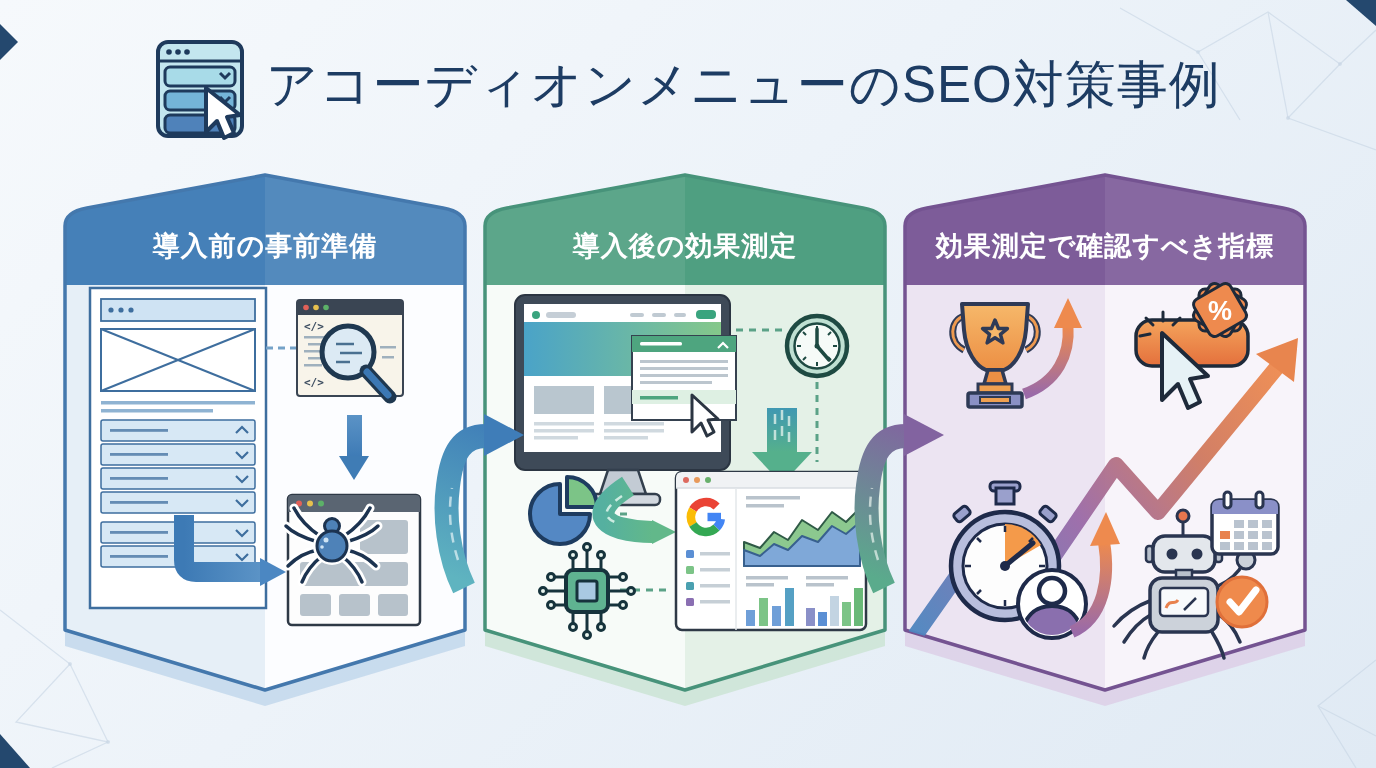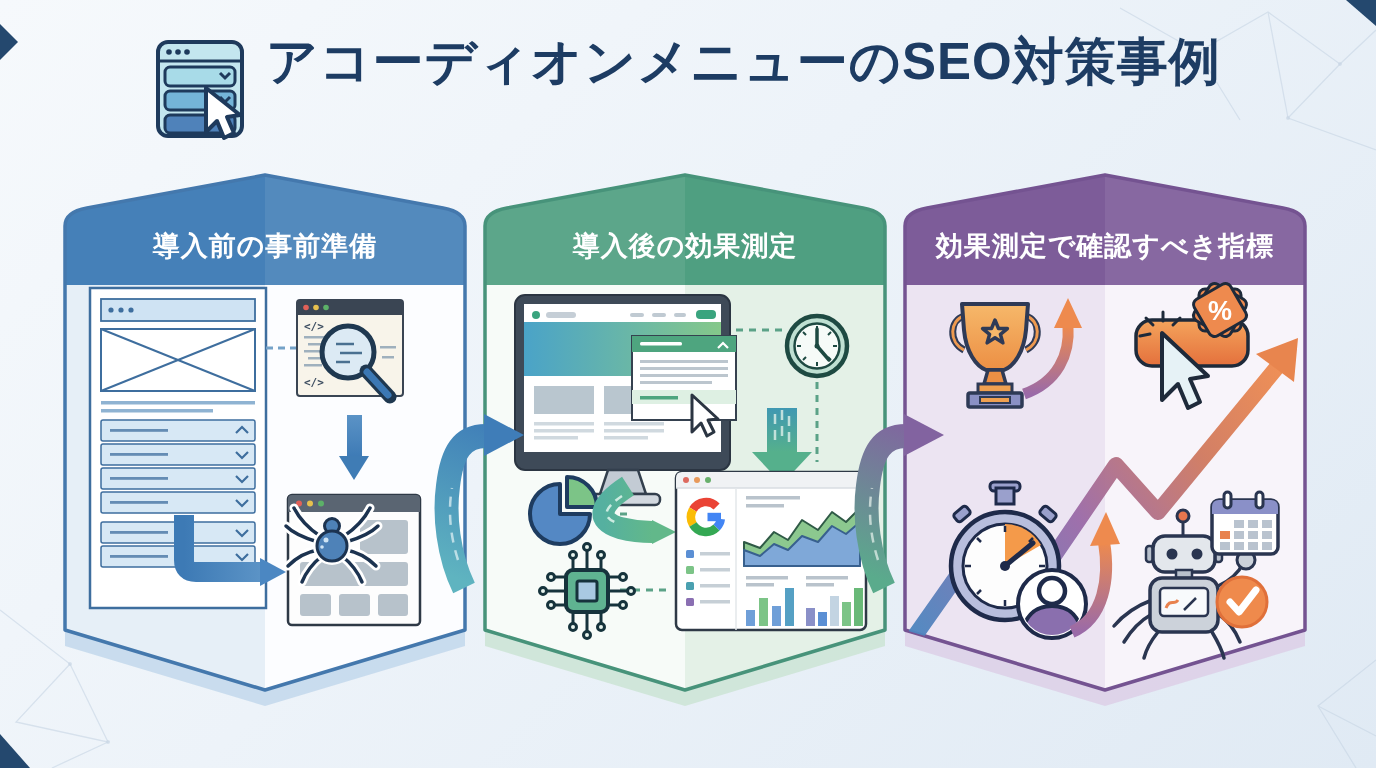--- a/index.html
+++ b/index.html
@@ -2,22 +2,22 @@
 <html><head>
 <meta charset="utf-8">
 <style>
   html,body{margin:0;padding:0;background:#dfe8f2;}
   .canvas{position:relative;width:1376px;height:768px;overflow:hidden;
     background:linear-gradient(135deg,#f6f9fc 0%,#edf3f9 45%,#e0eaf4 100%);
     font-family:"Liberation Sans","DejaVu Sans",sans-serif;}
   .abs{position:absolute;}
   #bg{left:0;top:0;}
   #title-icon{left:150px;top:34px;}
-  #page-title{position:absolute;left:266px;top:28px;margin:0;
-    font-size:51px;font-weight:700;color:#1d3c63;letter-spacing:1px;
+  #page-title{position:absolute;left:266px;top:51px;margin:0;
+    font-size:51px;font-weight:400;color:#1d3c63;letter-spacing:1px;
     font-family:"Liberation Sans","DejaVu Sans",sans-serif;}
   .panel{top:170px;}
   #panel1{left:60px;} #panel2{left:480px;} #panel3{left:900px;}
   #flow-overlay{left:0;top:0;pointer-events:none;}
   svg text{font-family:"Liberation Sans","DejaVu Sans",sans-serif;}
   .panel-title{font-size:27px;font-weight:bold;fill:#ffffff;letter-spacing:1px;}
   .mono{font-family:"DejaVu Sans Mono",monospace;font-weight:bold;}
 </style>
 </head>
 <body>

